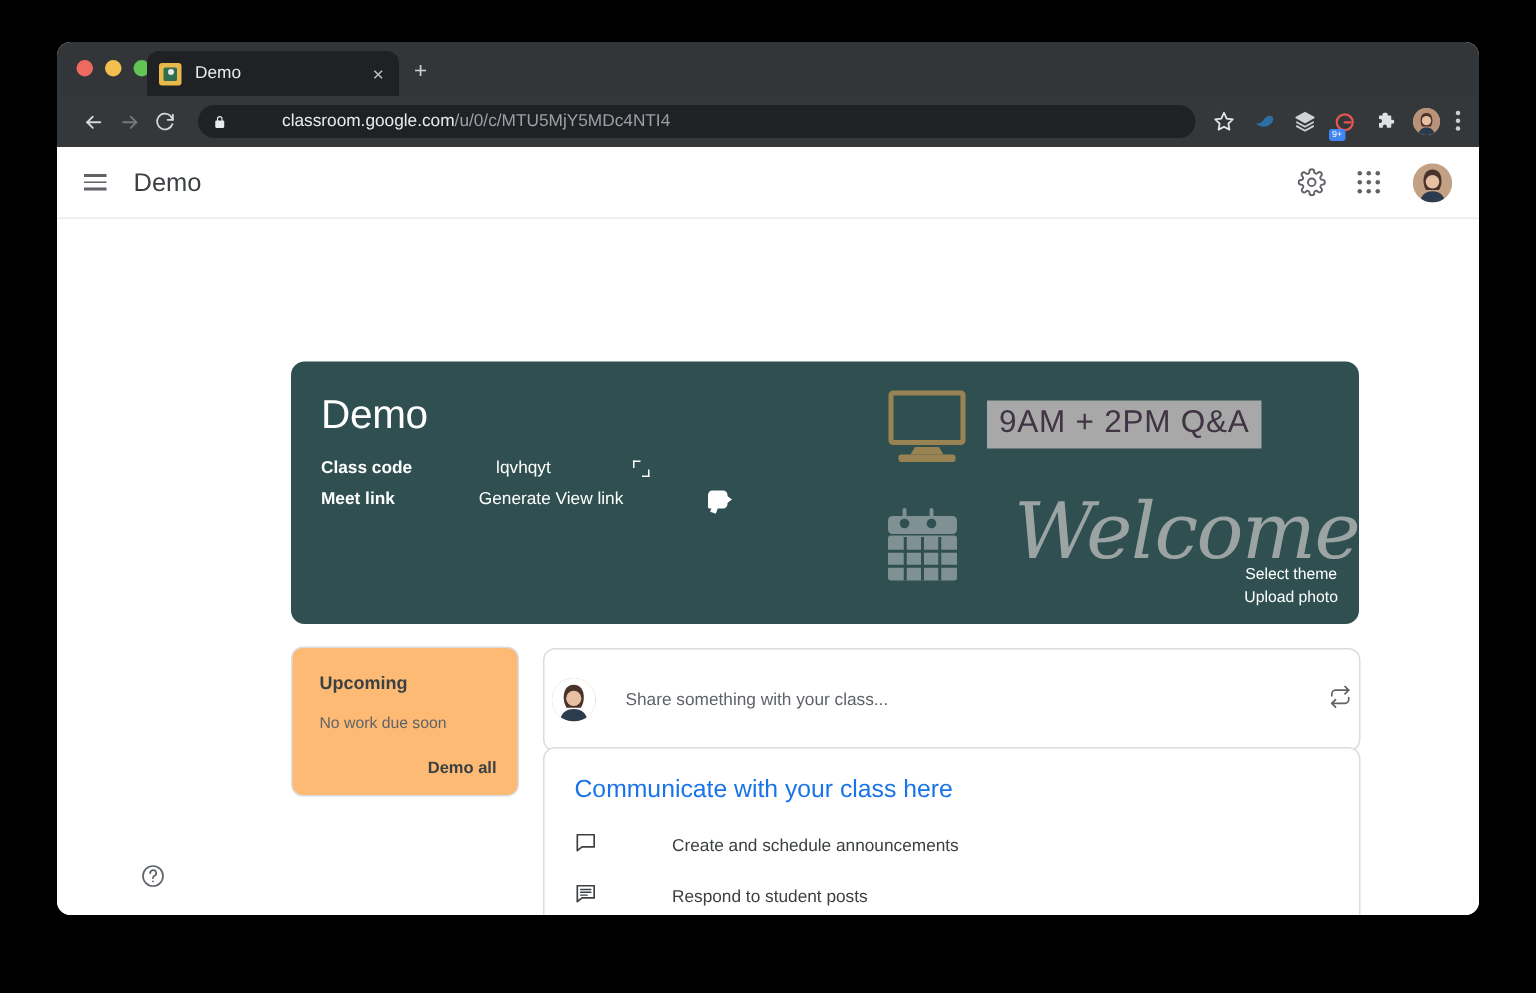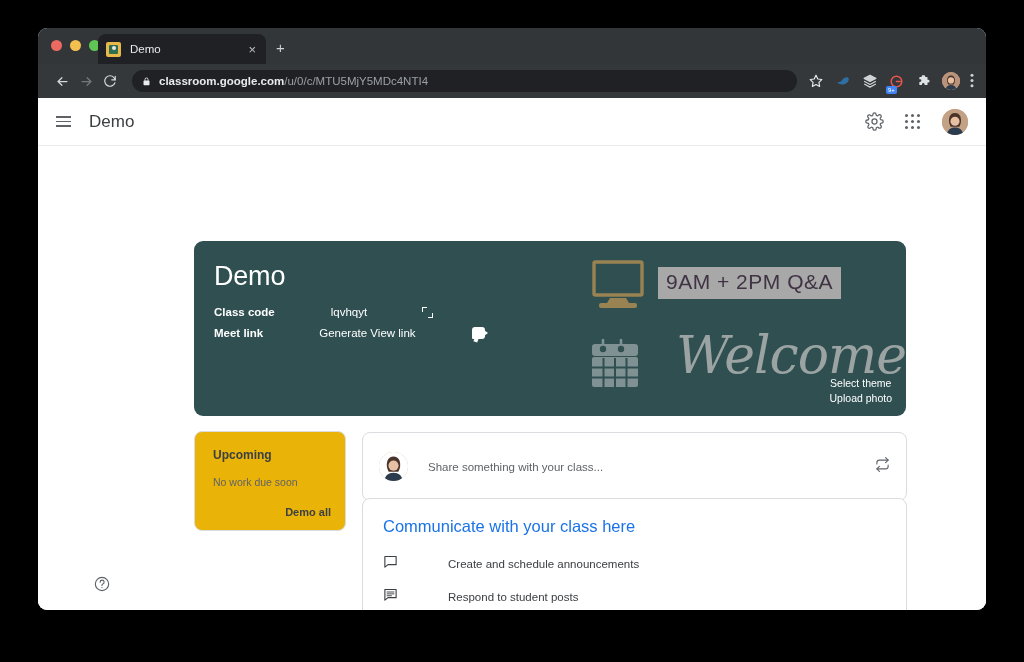--- a/index.html
+++ b/index.html
@@ -133,21 +133,21 @@
     padding: 0 10px;
     box-sizing: border-box;
     max-width: 680px;
   }
   .lock-icon { margin-right: 8px; display: flex; }
   .url-text {
     font-size: 11.5px;
     color: #9aa0a6;
     white-space: nowrap;
   }
-  .url-text b { color: #e8eaed; font-weight: 700; }
+  .url-text b { color: #e8eaed; font-weight: 400; margin-left: 29px; }
 
   .tb-right {
     display: flex;
     align-items: center;
     gap: 10px;
     margin-left: auto;
     padding-left: 10px;
   }
   .tb-icon {
     width: 17px; height: 17px;
@@ -354,21 +354,21 @@
 
   
   .upcoming-card {
     position: absolute;
     left: 156px;
     top: 333px;
     width: 152px;
     height: 100px;
     border: 1px solid #dadce0;
     border-radius: 8px;
-    background: #eab308;
+    background: #fdba74;
     box-sizing: border-box;
     padding: 16px 14px 12px 18px;
   }
   .upcoming-title {
     font-size: 12px;
     color: #3c4043;
     font-weight: 600;
     margin-bottom: 14px;
   }
   .upcoming-empty {
@@ -390,21 +390,21 @@
     left: 324px;
     top: 334px;
     width: 545px;
     height: 69px;
     border: 1px solid #dadce0;
     border-radius: 8px;
     background: #fff;
     box-sizing: border-box;
     display: flex;
     align-items: center;
-    padding: 0 16px;
+    padding: 0 5px;
   }
   .share-avatar {
     width: 29px; height: 29px; border-radius: 50%;
     overflow: hidden; background: #c8a68c; flex: 0 0 auto;
   }
   .share-placeholder {
     margin-left: 20px;
     font-size: 11.5px;
     color: #5f6368;
     flex: 1 1 auto;

